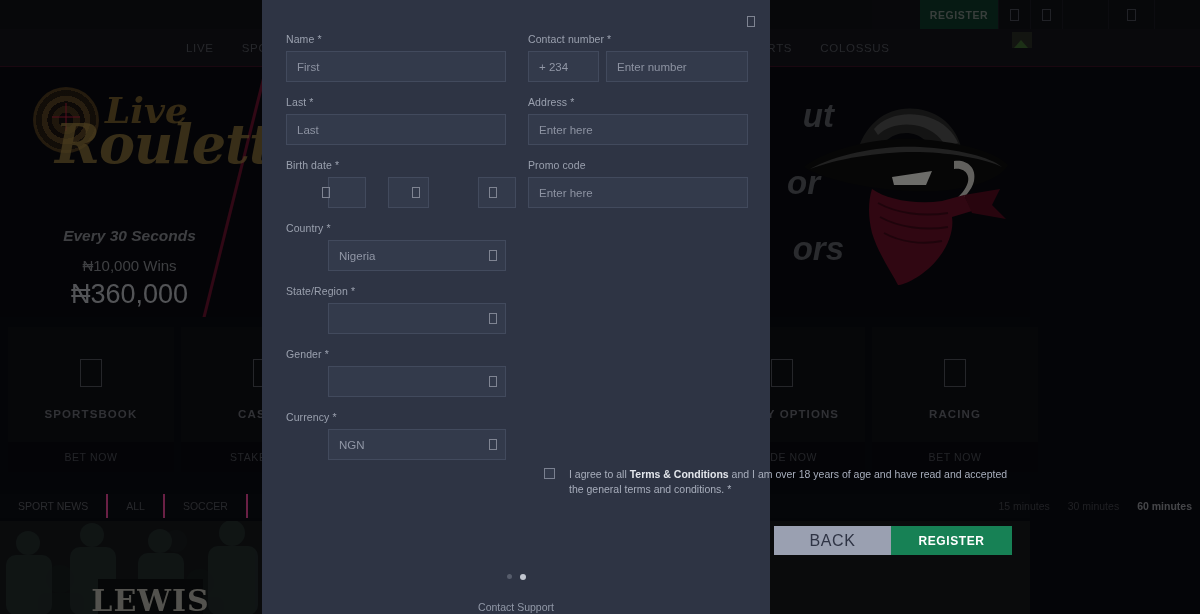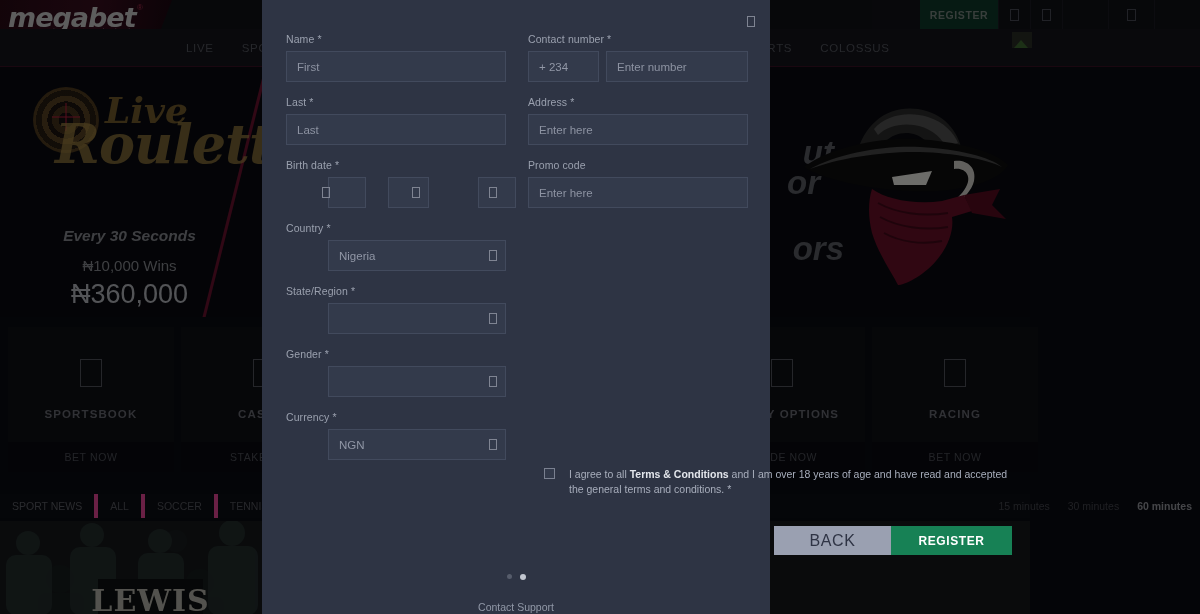--- a/index.html
+++ b/index.html
@@ -115,21 +115,21 @@
   }
   .hero-amount {
     position: absolute; left: 42px; top: 212px; width: 175px; text-align: center;
     font-size: 27px; color: #b9bbc2;
   }
 
   .hero-right-text {
     position: absolute; right: 0; top: 0; width: 270px; height: 250px;
   }
   .hrt { position: absolute; color: #5d5f66; font-weight: bold; font-style: italic; }
-  .hrt1 { right: 196px; top: 30px;  font-size: 33px; margin-top: 37px; }
+  .hrt1 { right: 196px; top: 30px;  font-size: 33px; }
   .hrt2 { right: 210px; top: 97px;  font-size: 33px; }
   .hrt3 { right: 186px; top: 163px; font-size: 33px; }
 
   .bandit { position: absolute; right: 14px; top: 18px; width: 230px; height: 210px; }
 
   
   .tiles { position: absolute; left: 8px; top: 327px; width: 1030px; height: 145px; display: flex; gap: 7px; }
   .tile {
     flex: 1; background: #0f1016; position: relative;
     display: flex; flex-direction: column; align-items: center;
@@ -145,21 +145,21 @@
     position: absolute; bottom: 0; left: 0; right: 0; height: 30px;
     background: #0a0b11; color: #4e5058; font-size: 10.5px;
     display: flex; align-items: center; justify-content: center; letter-spacing: .6px;
   }
 
   
   .newsbar {
     position: absolute; left: 0; top: 494px; width: 1030px; height: 24px;
     background: #0d0e14; display: flex; align-items: center;
   }
-  .newsbar .nb { font-size: 10.5px; color: #55575f; padding: 0 12px; border-right: 4px solid #ec4899; line-height: 24px; }
+  .newsbar .nb { font-size: 10.5px; color: #55575f; padding: 0 18px; border-right: 2px solid #ec4899; line-height: 24px; }
   .newsbar .nb.lead { color: #5e6068; }
   .timefilter {
     position: absolute; right: 8px; top: 494px; height: 24px;
     display: flex; align-items: center; gap: 18px;
   }
   .timefilter span { font-size: 10.5px; color: #45474f; }
   .timefilter span.sel { color: #9a9ca3; font-weight: bold; }
 
   .crowd {
     position: absolute; left: 0; top: 521px; width: 1030px; height: 93px;
@@ -259,25 +259,20 @@
 </style>
 </head>
 <body>
 
 <div id="root">
 
   <div class="bg">
 
     <div class="topbar"></div>
 
-    <div class="logo-wrap">
-      <div class="logo-text">megabet</div>
-      <div class="logo-reg">®</div>
-      <div class="logo-sub">bookmaker</div>
-    </div>
 
     <div class="topnav-right">
       <div class="tb-login"></div>
       <div class="tb-register">REGISTER</div>
       <div class="tb-icon">
           <span class="glyphbox"></span>
         </div>
       <div class="tb-icon">
           <span class="glyphbox"></span>
         </div>

